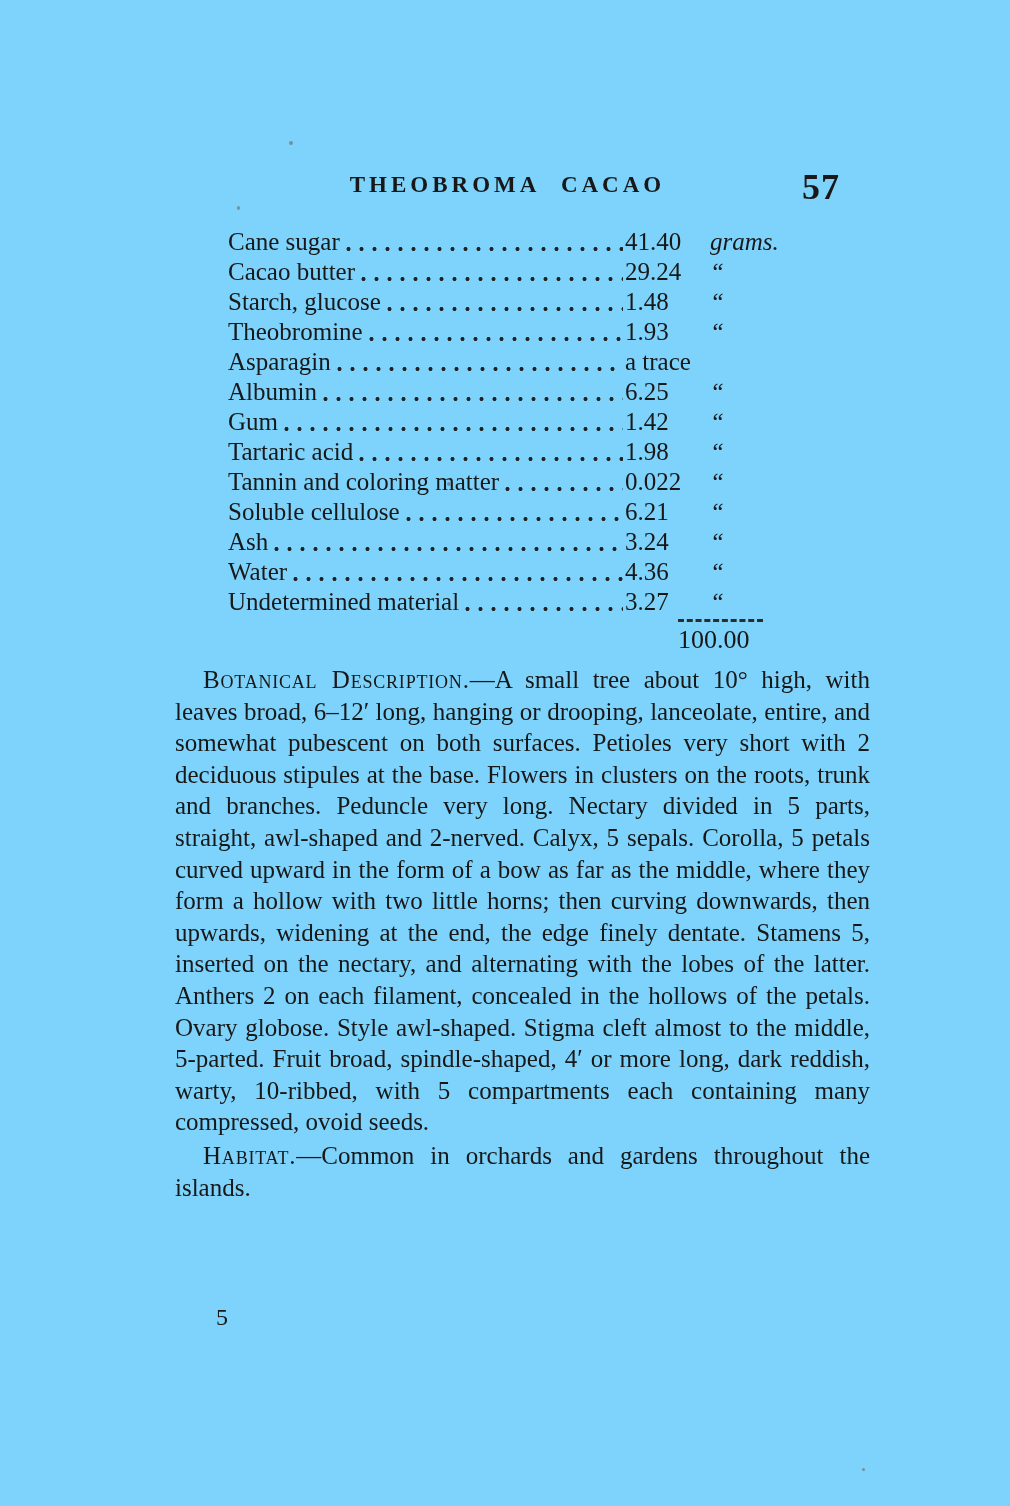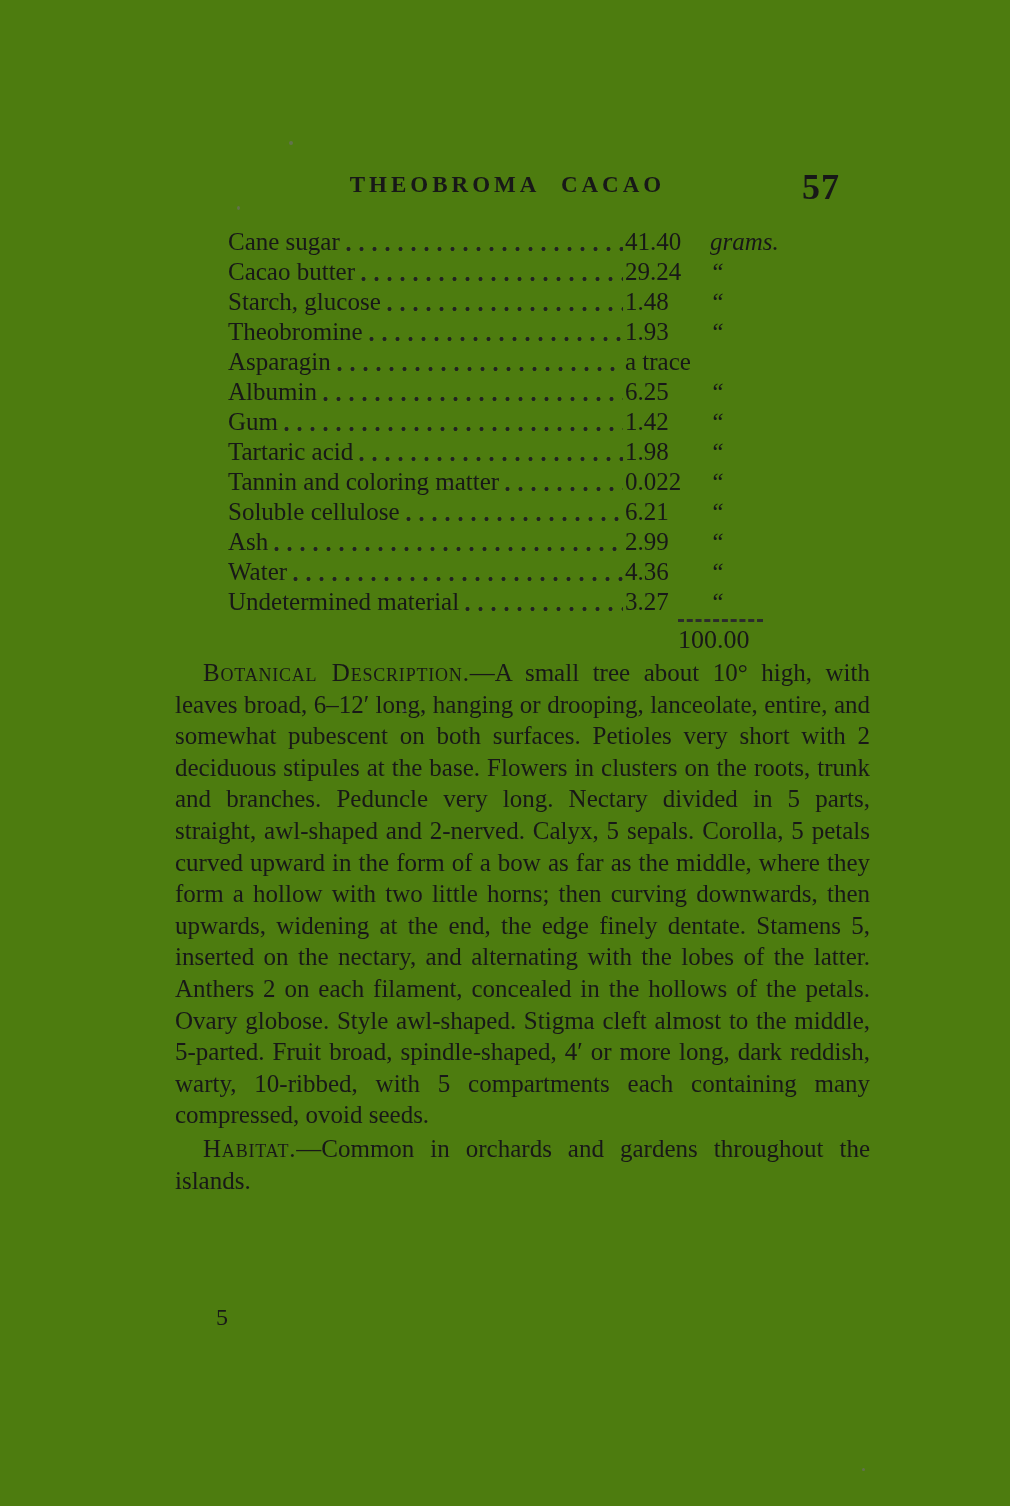--- a/index.html
+++ b/index.html
@@ -6,21 +6,21 @@
   body {
     width: 1010px; height: 1506px;
     background: #ffffff;
     font-family: "Liberation Serif", "DejaVu Serif", serif;
     color: #181818;
     position: relative;
     overflow: hidden;
   }
   .page {
     position: absolute; inset: 0;
-    background: #4d7c0f;
+    background: #7dd3fc;
   }
   .text-block {
     position: absolute;
     left: 175px; top: 172px;
     width: 695px;
   }
   
   .running-head {
     position: relative;
     height: 30px;
@@ -85,21 +85,21 @@
   .total-value {
     font-size: 26px;
     line-height: 30px;
   }
   
   .body-para {
     font-size: 25px;
     line-height: 31.6px;
     text-align: justify;
     text-indent: 28px;
-    margin-top: 2px;
+    margin-top: 9px;
   }
   .body-para.habitat { margin-top: 2px; }
   .sc { font-variant: small-caps; letter-spacing: 0.8px; }
   
   .signature-mark {
     position: absolute;
     left: 216px; top: 1304px;
     font-size: 24px;
   }
   
@@ -190,21 +190,21 @@
   <div class="comp-row">
     <span class="comp-label">Soluble cellulose</span>
     <span class="comp-leader"></span>
     <span class="comp-value">6.21</span>
     <span class="comp-unit">“</span>
   </div>
 
   <div class="comp-row">
     <span class="comp-label">Ash</span>
     <span class="comp-leader"></span>
-    <span class="comp-value">2.99</span>
+    <span class="comp-value">3.24</span>
     <span class="comp-unit">“</span>
   </div>
 
   <div class="comp-row">
     <span class="comp-label">Water</span>
     <span class="comp-leader"></span>
     <span class="comp-value">4.36</span>
     <span class="comp-unit">“</span>
   </div>
 

